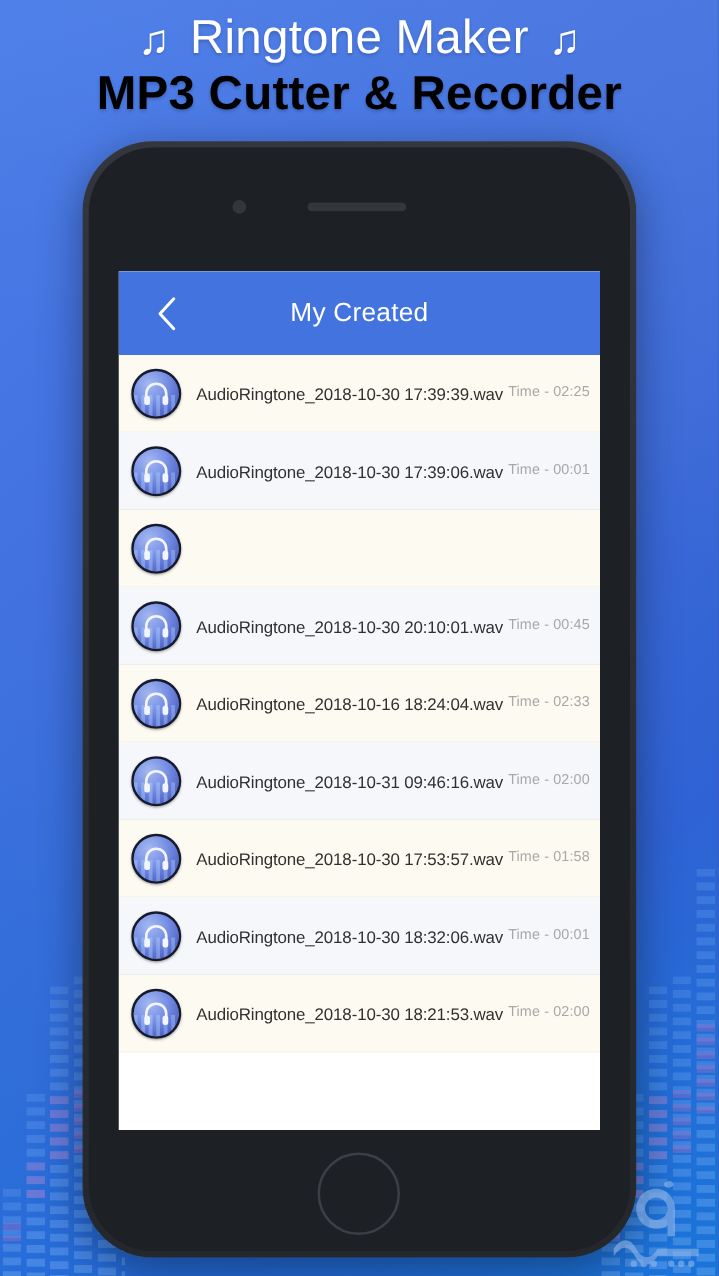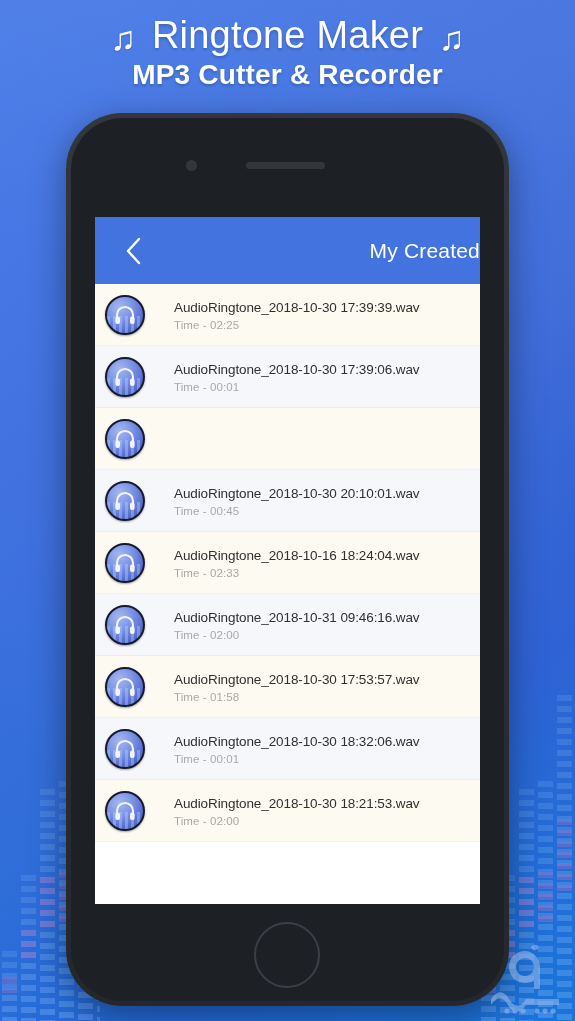--- a/index.html
+++ b/index.html
@@ -54,21 +54,21 @@
     text-shadow:0 1px 2px rgba(0,0,0,.18);
     transform:translateY(2px);
   }
   #app-title {
     color:#ffffff;
     font-size:38px; font-weight:normal; letter-spacing:.2px;
     text-shadow:0 2px 3px rgba(0,0,0,.20);
     white-space:nowrap;
   }
   #app-subtitle {
-    color:#ffffff; font-size:28px; font-weight:bold;
+    color:#000000; font-size:38px; font-weight:bold;
     letter-spacing:.2px; margin-top:2px;
     text-shadow:0 2px 3px rgba(0,0,0,.20);
     white-space:nowrap;
   }
 
   
   #phone {
     position:absolute; left:66px; top:113px;
     width:443px; height:893px;
     background:linear-gradient(180deg,#33373d 0%,#2b2f34 50%,#24272b 100%);
@@ -106,21 +106,21 @@
     height:67px; background:#4273de;
     display:flex; align-items:center; position:relative;
   }
   #back-button {
     position:absolute; left:14px; top:0; bottom:0;
     width:48px; display:flex; align-items:center; justify-content:center;
     cursor:pointer;
   }
   #back-button svg { display:block; }
   #screen-title {
-    flex:1; text-align:right; color:#ffffff;
+    flex:1; text-align:center; color:#ffffff;
     font-size:21px; font-weight:normal; letter-spacing:.2px;
   }
 
   
   #list { position:relative; height:562px; overflow:hidden; }
   .row {
     height:62px; display:flex; align-items:center;
     padding-left:10px; position:relative;
   }
   .row.odd  { background:#fdfbf1; }
@@ -141,21 +141,21 @@
   }
   .thumb::before {
     content:""; position:absolute; left:0; right:0; bottom:0; height:46%;
     background-image:
       linear-gradient(to right,
         rgba(180,215,255,.45) 0 3px, rgba(0,0,0,0) 3px 6px);
     background-size:6px 100%;
     opacity:.85;
   }
   .thumb svg { position:relative; z-index:2; }
-  .meta { margin-left:29px; display:flex; flex-direction:column; gap:4px; min-width:0; }
+  .meta { margin-left:12px; display:flex; flex-direction:row; gap:4px; min-width:0; }
   .fname {
     font-size:13.5px; color:#303030; letter-spacing:-.1px;
     white-space:nowrap;
   }
   .ftime { font-size:11.5px; color:#a8a8a8; letter-spacing:.1px; white-space:nowrap; }
 
   
   #watermark {
     position:absolute; right:6px; bottom:4px;
     width:88px; height:74px; z-index:10; opacity:.55;

